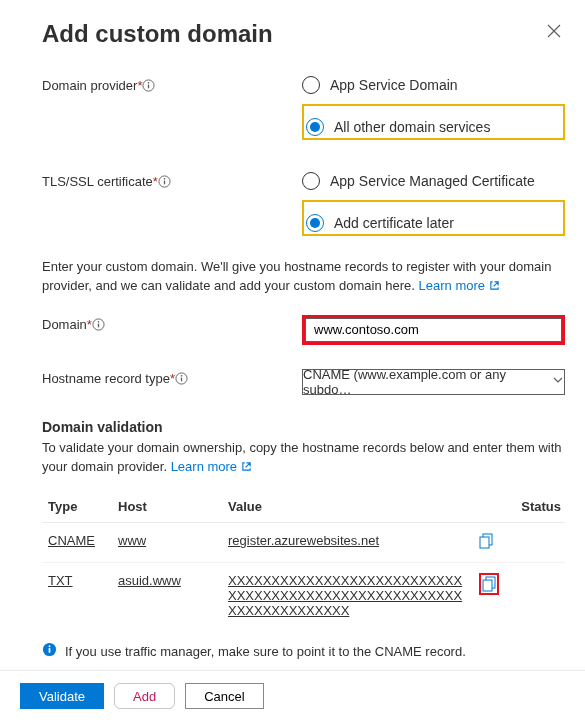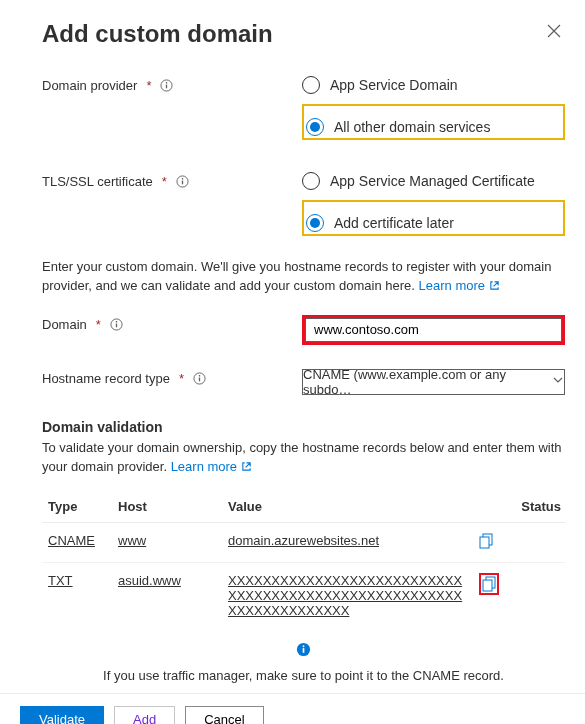--- a/index.html
+++ b/index.html
@@ -11,21 +11,21 @@
     color: #323130;
     width: 585px;
     background: #fff;
   }
   .panel { padding: 20px 20px 0 20px; margin-left: 22px; }
   .header-row { display: flex; justify-content: space-between; align-items: flex-start; margin-bottom: 28px; }
   h1 { font-size: 24px; font-weight: 600; margin: 0; }
   .close-btn { cursor: pointer; padding: 4px; color: #605e5c; }
   .close-btn svg { display: block; }
   .row { display: flex; align-items: flex-start; margin-bottom: 14px; }
-  .row-label { flex: 0 0 260px; display: flex; align-items: center; gap: 9px; font-size: 13px; padding-top: 2px; }
+  .row-label { flex: 0 0 260px; display: flex; align-items: center; gap: 0; font-size: 13px; padding-top: 2px; }
   .row-control { flex: 1; }
   .req { color: #a4262c; }
   .info-icon { color: #605e5c; display: inline-flex; }
   .radio-group { display: flex; flex-direction: column; gap: 10px; }
   .radio-opt { display: inline-flex; align-items: center; gap: 10px; font-size: 14px; }
   .radio-circle {
     width: 18px; height: 18px; border: 1px solid #323130; border-radius: 50%;
     display: inline-flex; align-items: center; justify-content: center;
   }
   .radio-circle.checked { border-color: #0078d4; }
@@ -49,31 +49,31 @@
   }
   .chev { color: #605e5c; }
   h2 { font-size: 14px; font-weight: 600; margin: 24px 0 4px; }
   .subpara { font-size: 13px; line-height: 1.45; margin: 0 0 14px; }
   table { width: 100%; border-collapse: collapse; font-size: 13px; }
   thead th { text-align: left; font-weight: 600; padding: 8px 6px; border-bottom: 1px solid #edebe9; }
   tbody td { padding: 10px 6px; vertical-align: top; border-bottom: 1px solid #f3f2f1; word-break: break-all; text-decoration: underline; }
   tbody tr:last-child td { border-bottom: none; }
   .copy-btn { color: #0078d4; display: inline-flex; cursor: pointer; }
   .copy-hl { border: 2px solid #e81123; padding: 1px; }
-  .note-row { display: flex; align-items: center; gap: 8px; margin: 14px 0 10px; font-size: 13px; flex-direction: column; }
+  .note-row { display: flex; align-items: center; gap: 8px; margin: 14px 0 10px; font-size: 13px; }
   .note-icon { color: #0078d4; flex-shrink: 0; }
   .footer {
     border-top: 1px solid #edebe9; padding: 12px 20px; display: flex; gap: 10px;
   }
   .btn {
     height: 26px; padding: 0 18px; font-size: 13px; border: 1px solid #8a8886;
     background: #fff; cursor: pointer; font-family: inherit;
   }
   .btn.primary { background: #0078d4; color: #fff; border-color: #0078d4; }
-  .btn.disabled { color: #6d28d9; border-color: #c8c6c4; cursor: default; }
+  .btn.disabled { color: #be185d; border-color: #c8c6c4; cursor: default; border-radius: 6px; }
   th.col-status, td.col-status { text-align: right; padding-right: 4px; }
   th.col-copy, td.col-copy { width: 30px; }
 </style>
 </head>
 <body>
 
 <div class="panel">
   <div class="header-row">
     <h1>Add custom domain</h1>
     <span class="close-btn">
@@ -208,21 +208,21 @@
         <th style="width:110px">Host</th>
         <th>Value</th>
         <th class="col-copy"></th>
         <th class="col-status" style="width:60px">Status</th>
       </tr>
     </thead>
     <tbody>
       <tr>
         <td>CNAME</td>
         <td>www</td>
-        <td>domain.azurewebsites.net</td>
+        <td>register.azurewebsites.net</td>
         <td class="col-copy">
           <span class="copy-btn">
             <svg width="14" height="16" viewBox="0 0 14 16">
                 <rect x="4" y="1" width="9" height="11" stroke="currentColor" fill="none"></rect>
                 <rect x="1" y="4" width="9" height="11" stroke="currentColor" fill="#fff"></rect>
               </svg>
           </span>
         </td>
         <td class="col-status"></td>
       </tr>

